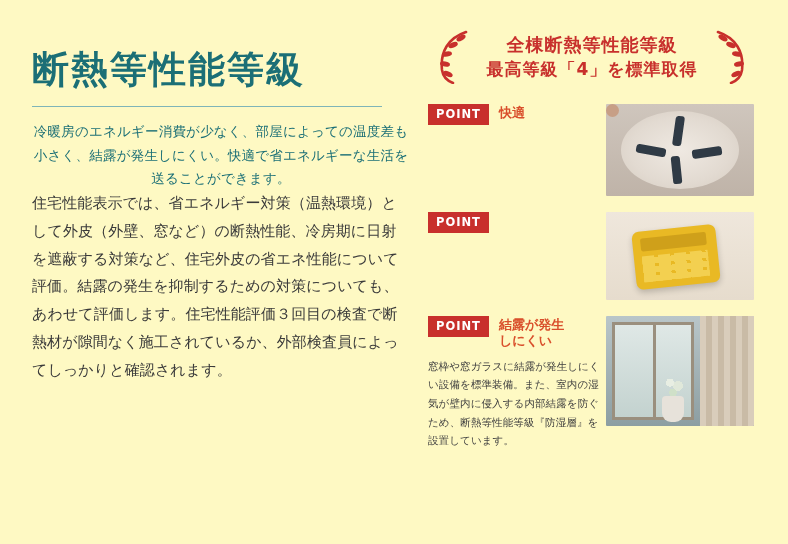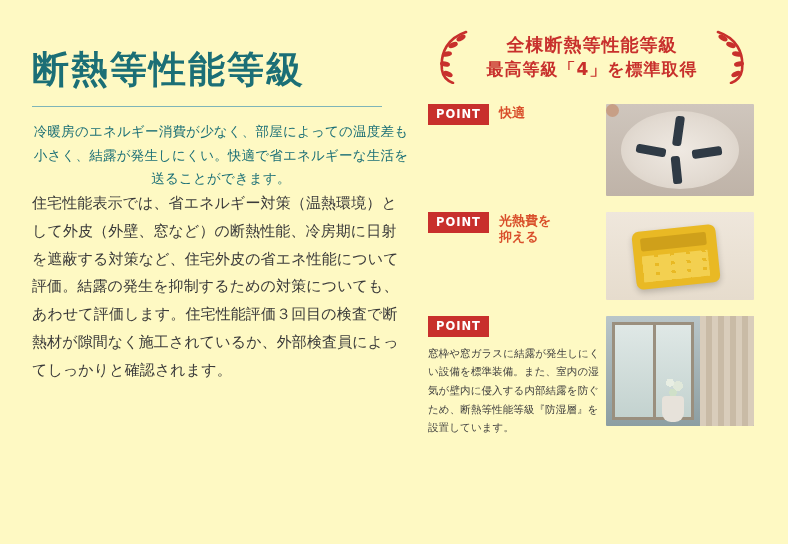--- a/index.html
+++ b/index.html
@@ -252,35 +252,35 @@
         <div class="fig f3"></div>
         <div class="fig f4"></div>
         <div class="head1"></div>
       </div>
     </div>
 
     <div class="point-row r2">
       <div class="point-left">
         <div class="point-head">
           <div class="point-badge">POINT</div>
-          <div class="point-label">光熱費を<br>抑える</div>
         </div>
       </div>
       <div class="point-photo ph2">
         <div class="calc">
           <div class="screen"></div>
           <div class="keys"></div>
         </div>
       </div>
     </div>
 
     <div class="point-row r3">
       <div class="point-left">
         <div class="point-head">
           <div class="point-badge">POINT</div>
+          <div class="point-label">結露が発生<br>しにくい</div>
         </div>
         <div class="point-desc">窓枠や窓ガラスに結露が発生しにくい設備を標準装備。また、室内の湿気が壁内に侵入する内部結露を防ぐため、断熱等性能等級『防湿層』を設置しています。</div>
       </div>
       <div class="point-photo ph3">
         <div class="window"></div>
         <div class="curtain"></div>
         <div class="flower"></div>
         <div class="vase"></div>
       </div>
     </div>

